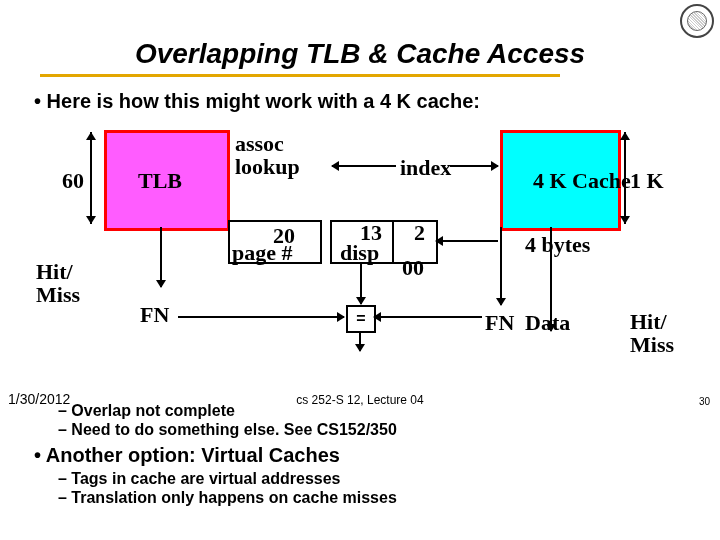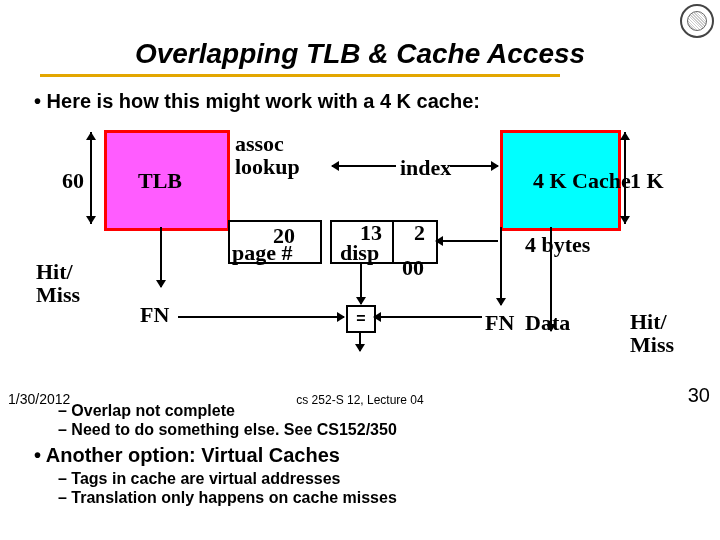--- a/index.html
+++ b/index.html
@@ -61,21 +61,21 @@
   }
   .b2 { top: 376px; left: 34px; font-size: 20px; }
   .d2a { top: 402px; left: 58px; }
   .d2b { top: 421px; left: 58px; }
   .b3 { top: 444px; left: 34px; font-size: 20px; }
   .d3a { top: 470px; left: 58px; }
   .d3b { top: 489px; left: 58px; }
 
   .foot-date { position: absolute; left: 8px; bottom: 6px; font-size: 14px; }
   .foot-mid  { position: absolute; left: 0; right: 0; bottom: 6px; text-align: center; font-size: 12px; }
-  .foot-num  { position: absolute; right: 10px; bottom: 6px; font-size: 20px; }
+  .foot-num  { position: absolute; right: 10px; bottom: 6px; font-size: 10px; }
 
   
   .diag {
     position: absolute;
     left: 30px; top: 120px;
     width: 660px; height: 250px;
     font-family: "Comic Sans MS", "Chalkboard SE", cursive;
     font-weight: bold;
   }
   .box-tlb {

